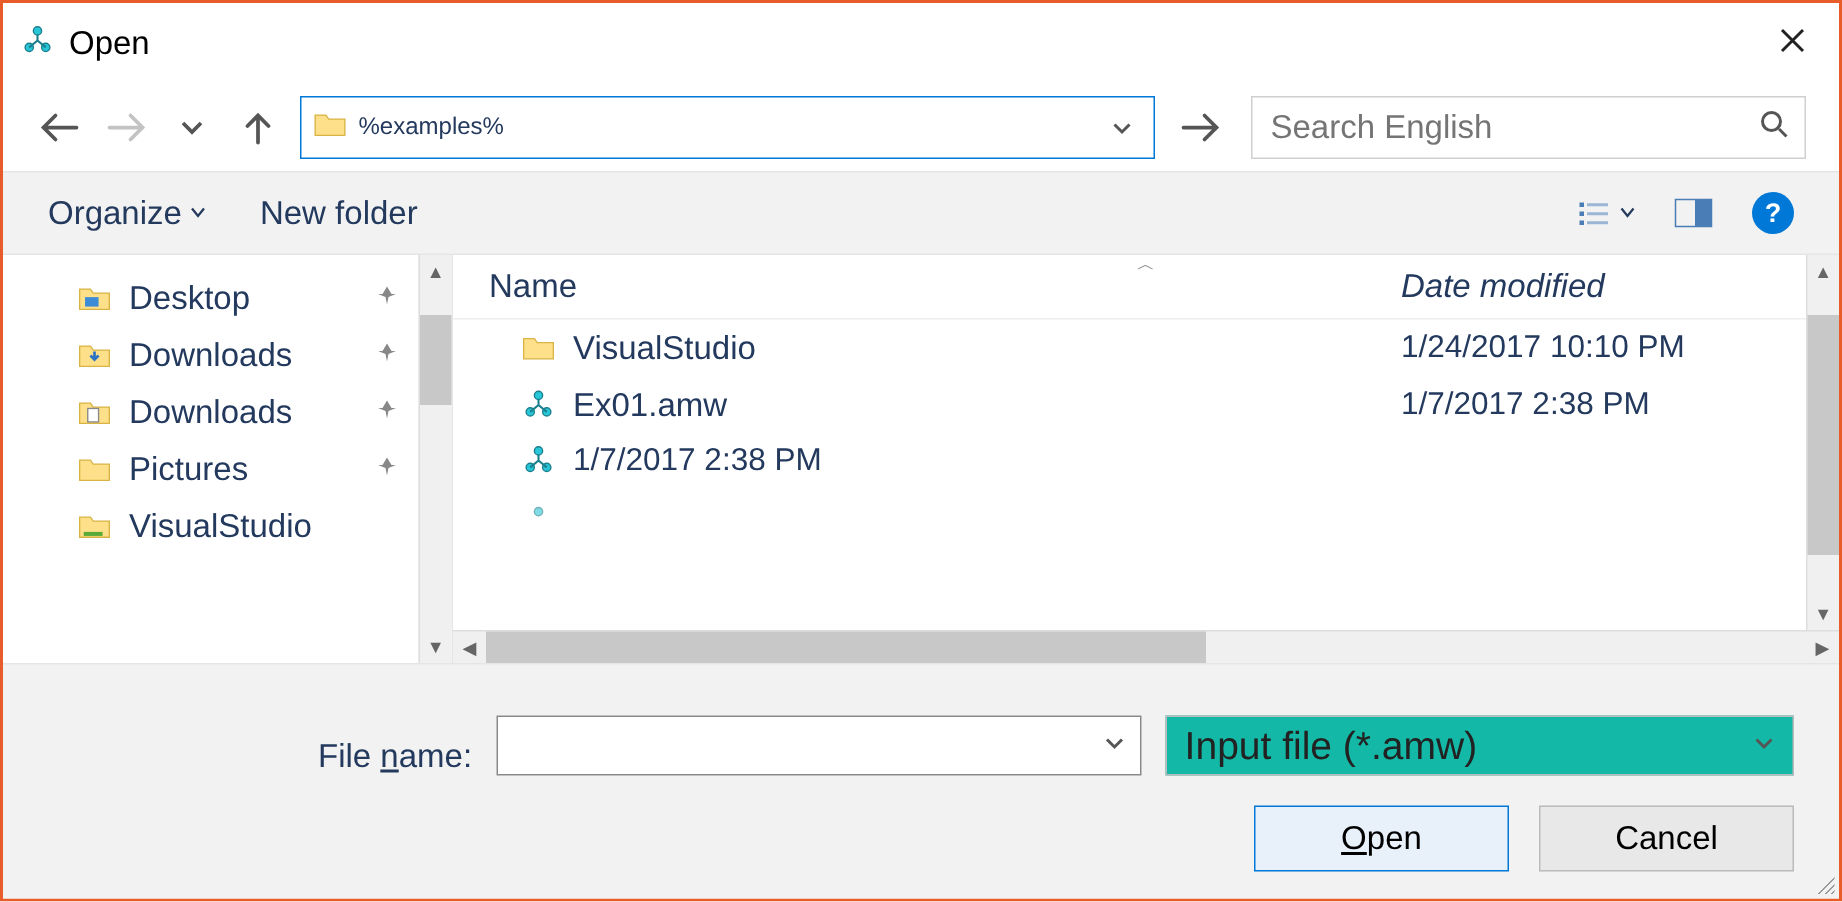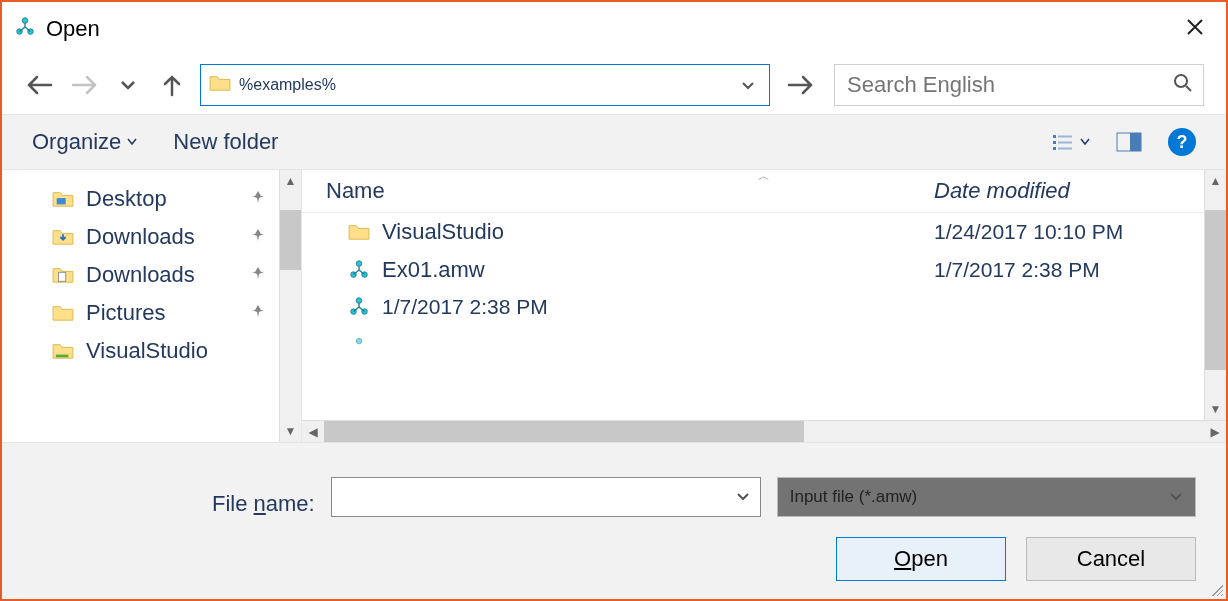--- a/index.html
+++ b/index.html
@@ -138,22 +138,22 @@
   .fn-row { display:flex; align-items:flex-end; gap:16px; }
   .fn-label { font-size:22px; color:#23395d; margin-left:180px; }
   .fn-label .ul { text-decoration: underline; }
   .fn-input {
     width:430px; height:40px; border:1px solid #888; background:#fff;
     display:flex; align-items:center; padding:0 10px;
   }
   .fn-input input { flex:1; border:none; outline:none; font-size:20px; }
   .fn-input .chev { font-size:16px; color:#555; cursor:pointer; }
   .filter {
-    flex:1; height:40px; border:1px solid #bbb; background:#737373;
-    display:flex; align-items:center; padding:0 12px; font-size:17px; color:#222;
+    flex:1; height:40px; border:1px solid #bbb; background:#14b8a6;
+    display:flex; align-items:center; padding:0 12px; font-size:26px; color:#222;
     cursor:pointer;
   }
   .filter .chev { margin-left:auto; font-size:16px; color:#555; }
   .btn-row { display:flex; justify-content:flex-end; gap:20px; }
   .btn {
     width:170px; height:44px; font-size:22px;
     display:flex; align-items:center; justify-content:center;
     cursor:pointer; background:#e8e8e8; border:1px solid #bbb;
   }
   .btn.primary { border:1.5px solid #0078d7; background:#e8f0fa; }

